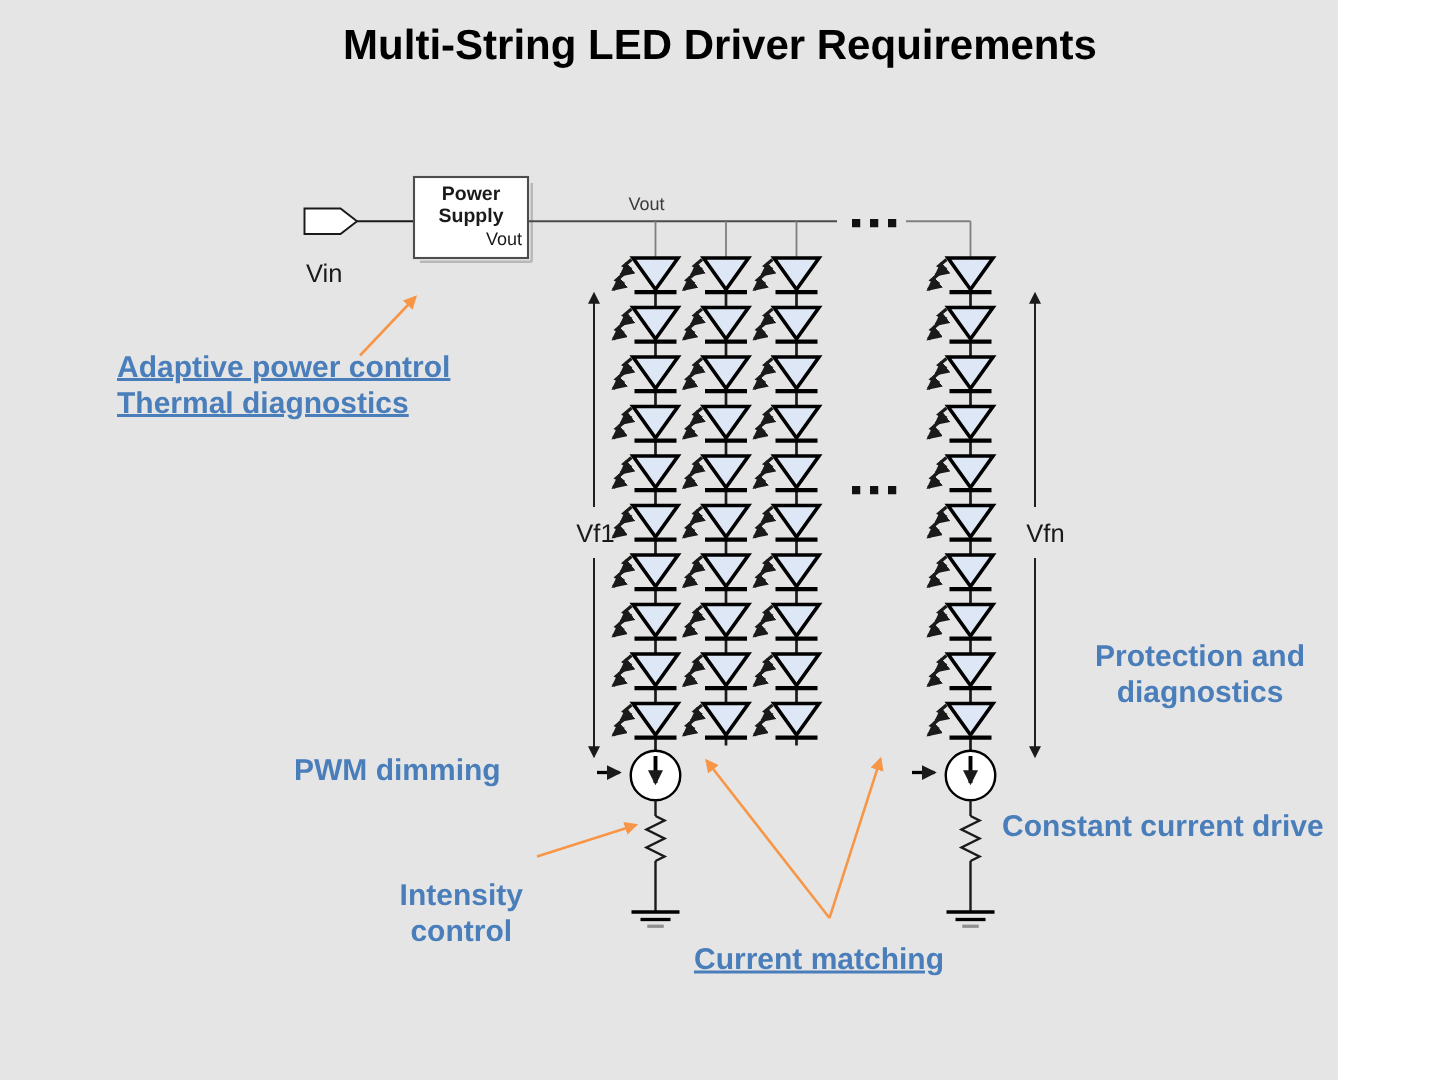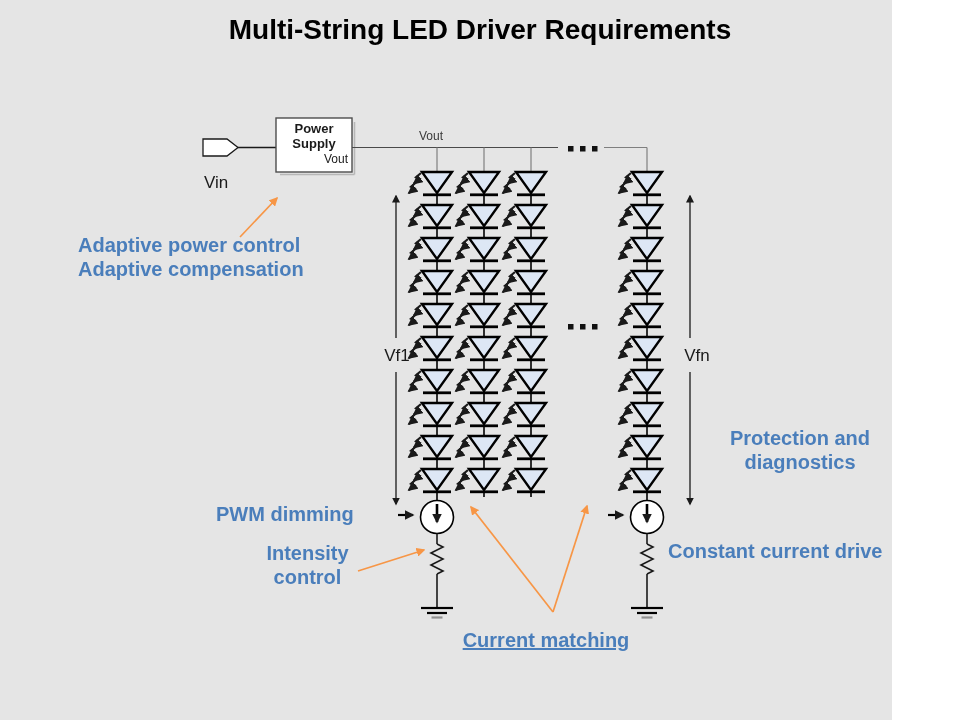--- a/index.html
+++ b/index.html
@@ -363,30 +363,30 @@
         </g>
       </g>
       <g>
         <line x1="240" y1="237" x2="277" y2="198" stroke="#f79646" stroke-width="1.7" marker-end="url(#arr-or)"></line>
         <line x1="358" y1="571" x2="424" y2="550" stroke="#f79646" stroke-width="1.7" marker-end="url(#arr-or)"></line>
         <line x1="553" y1="612" x2="471" y2="507" stroke="#f79646" stroke-width="1.7" marker-end="url(#arr-or)"></line>
         <line x1="553" y1="612" x2="587" y2="506" stroke="#f79646" stroke-width="1.7" marker-end="url(#arr-or)"></line>
       </g>
     </svg>
 
-  <div class="ann" style="left:78px;top:233px;">
+  <div class="ann" style="left:78px;top:233px;text-decoration:underline;">
     <div>Adaptive power control</div>
-    <div>Adaptive compensation</div>
-  </div>
-
-  <div class="ann" style="left:216px;top:502px;">
+    <div>Thermal diagnostics</div>
+  </div>
+
+  <div class="ann" style="left:196px;top:502px;">
     <div>PWM dimming</div>
   </div>
 
-  <div class="ann center" style="left:230px;top:541px;width:155px;">
+  <div class="ann center" style="left:230px;top:585px;width:155px;">
     <div>Intensity</div>
     <div>control</div>
   </div>
 
   <div class="ann center" style="left:426px;top:628px;width:240px;text-decoration:underline;">
     <div>Current matching</div>
   </div>
 
   <div class="ann" style="left:668px;top:539px;">
     <div>Constant current drive</div>

